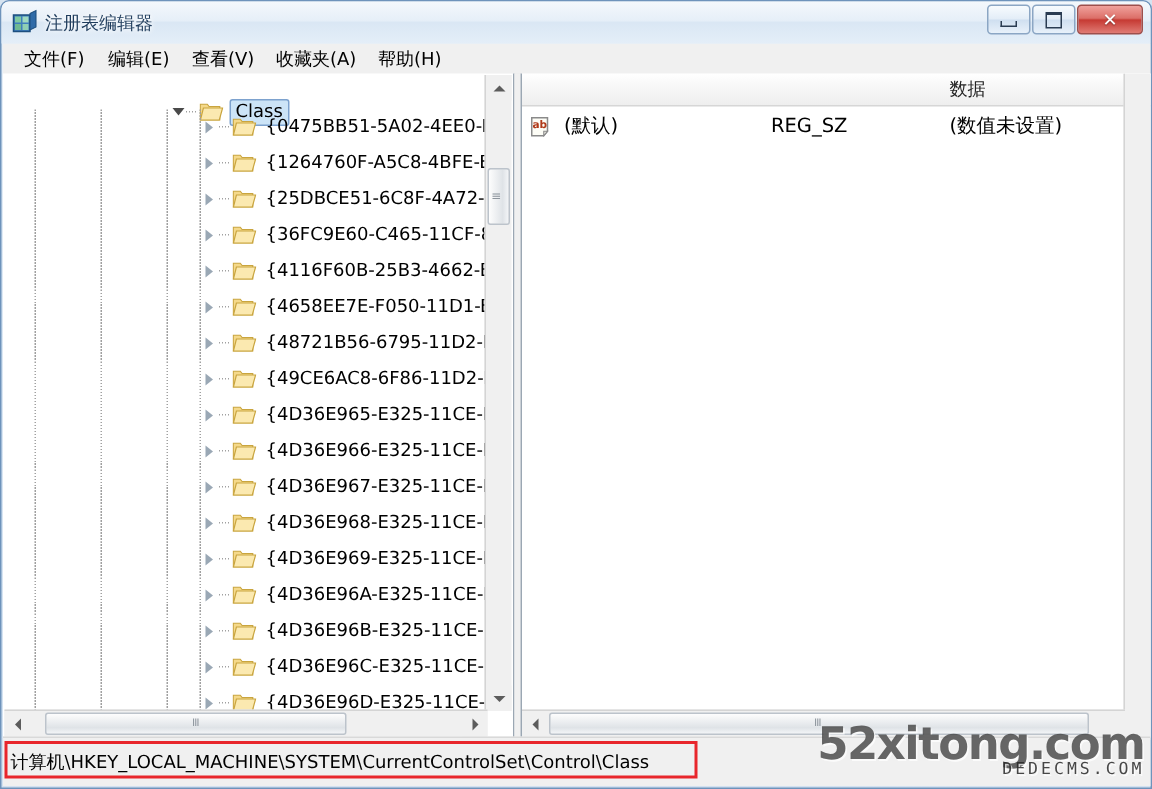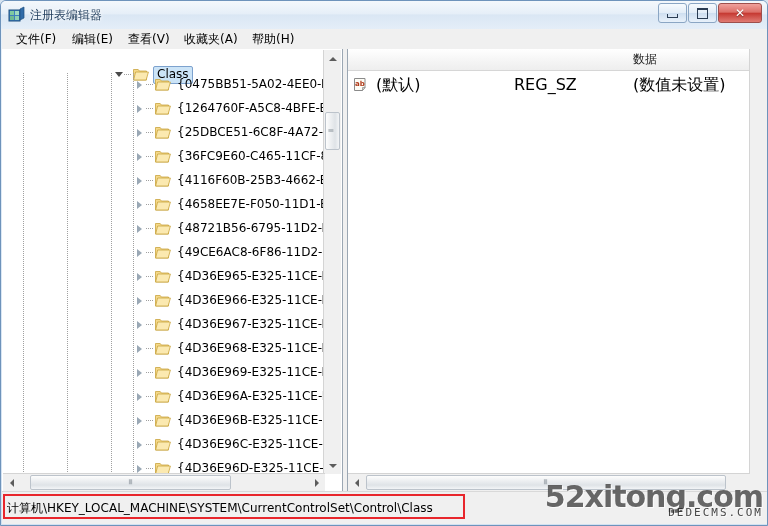--- a/index.html
+++ b/index.html
@@ -176,21 +176,21 @@
     font-size:12px;color:#222;
     border-right:1px solid #e2e2e2;
     padding-left:6px;box-sizing:border-box;
     white-space:nowrap;cursor:default;
   }
   .list-row{
     position:absolute;left:0;height:19px;width:419px;
   }
   .cell{
     position:absolute;top:0;height:19px;line-height:19px;
-    font-size:16px;color:#000;white-space:nowrap;padding-left:6px;
+    font-size:13px;color:#000;white-space:nowrap;padding-left:6px;
     box-sizing:border-box;
   }
   .ab-icon{
     position:absolute;left:5px;top:2px;width:15px;height:15px;
   }
   #list-hsb{
     position:absolute;left:0;bottom:1px;width:402px;height:17px;
     background:#f0f0f0;border-top:1px solid #d4d4d4;
   }
   #list-vsb-strip{

